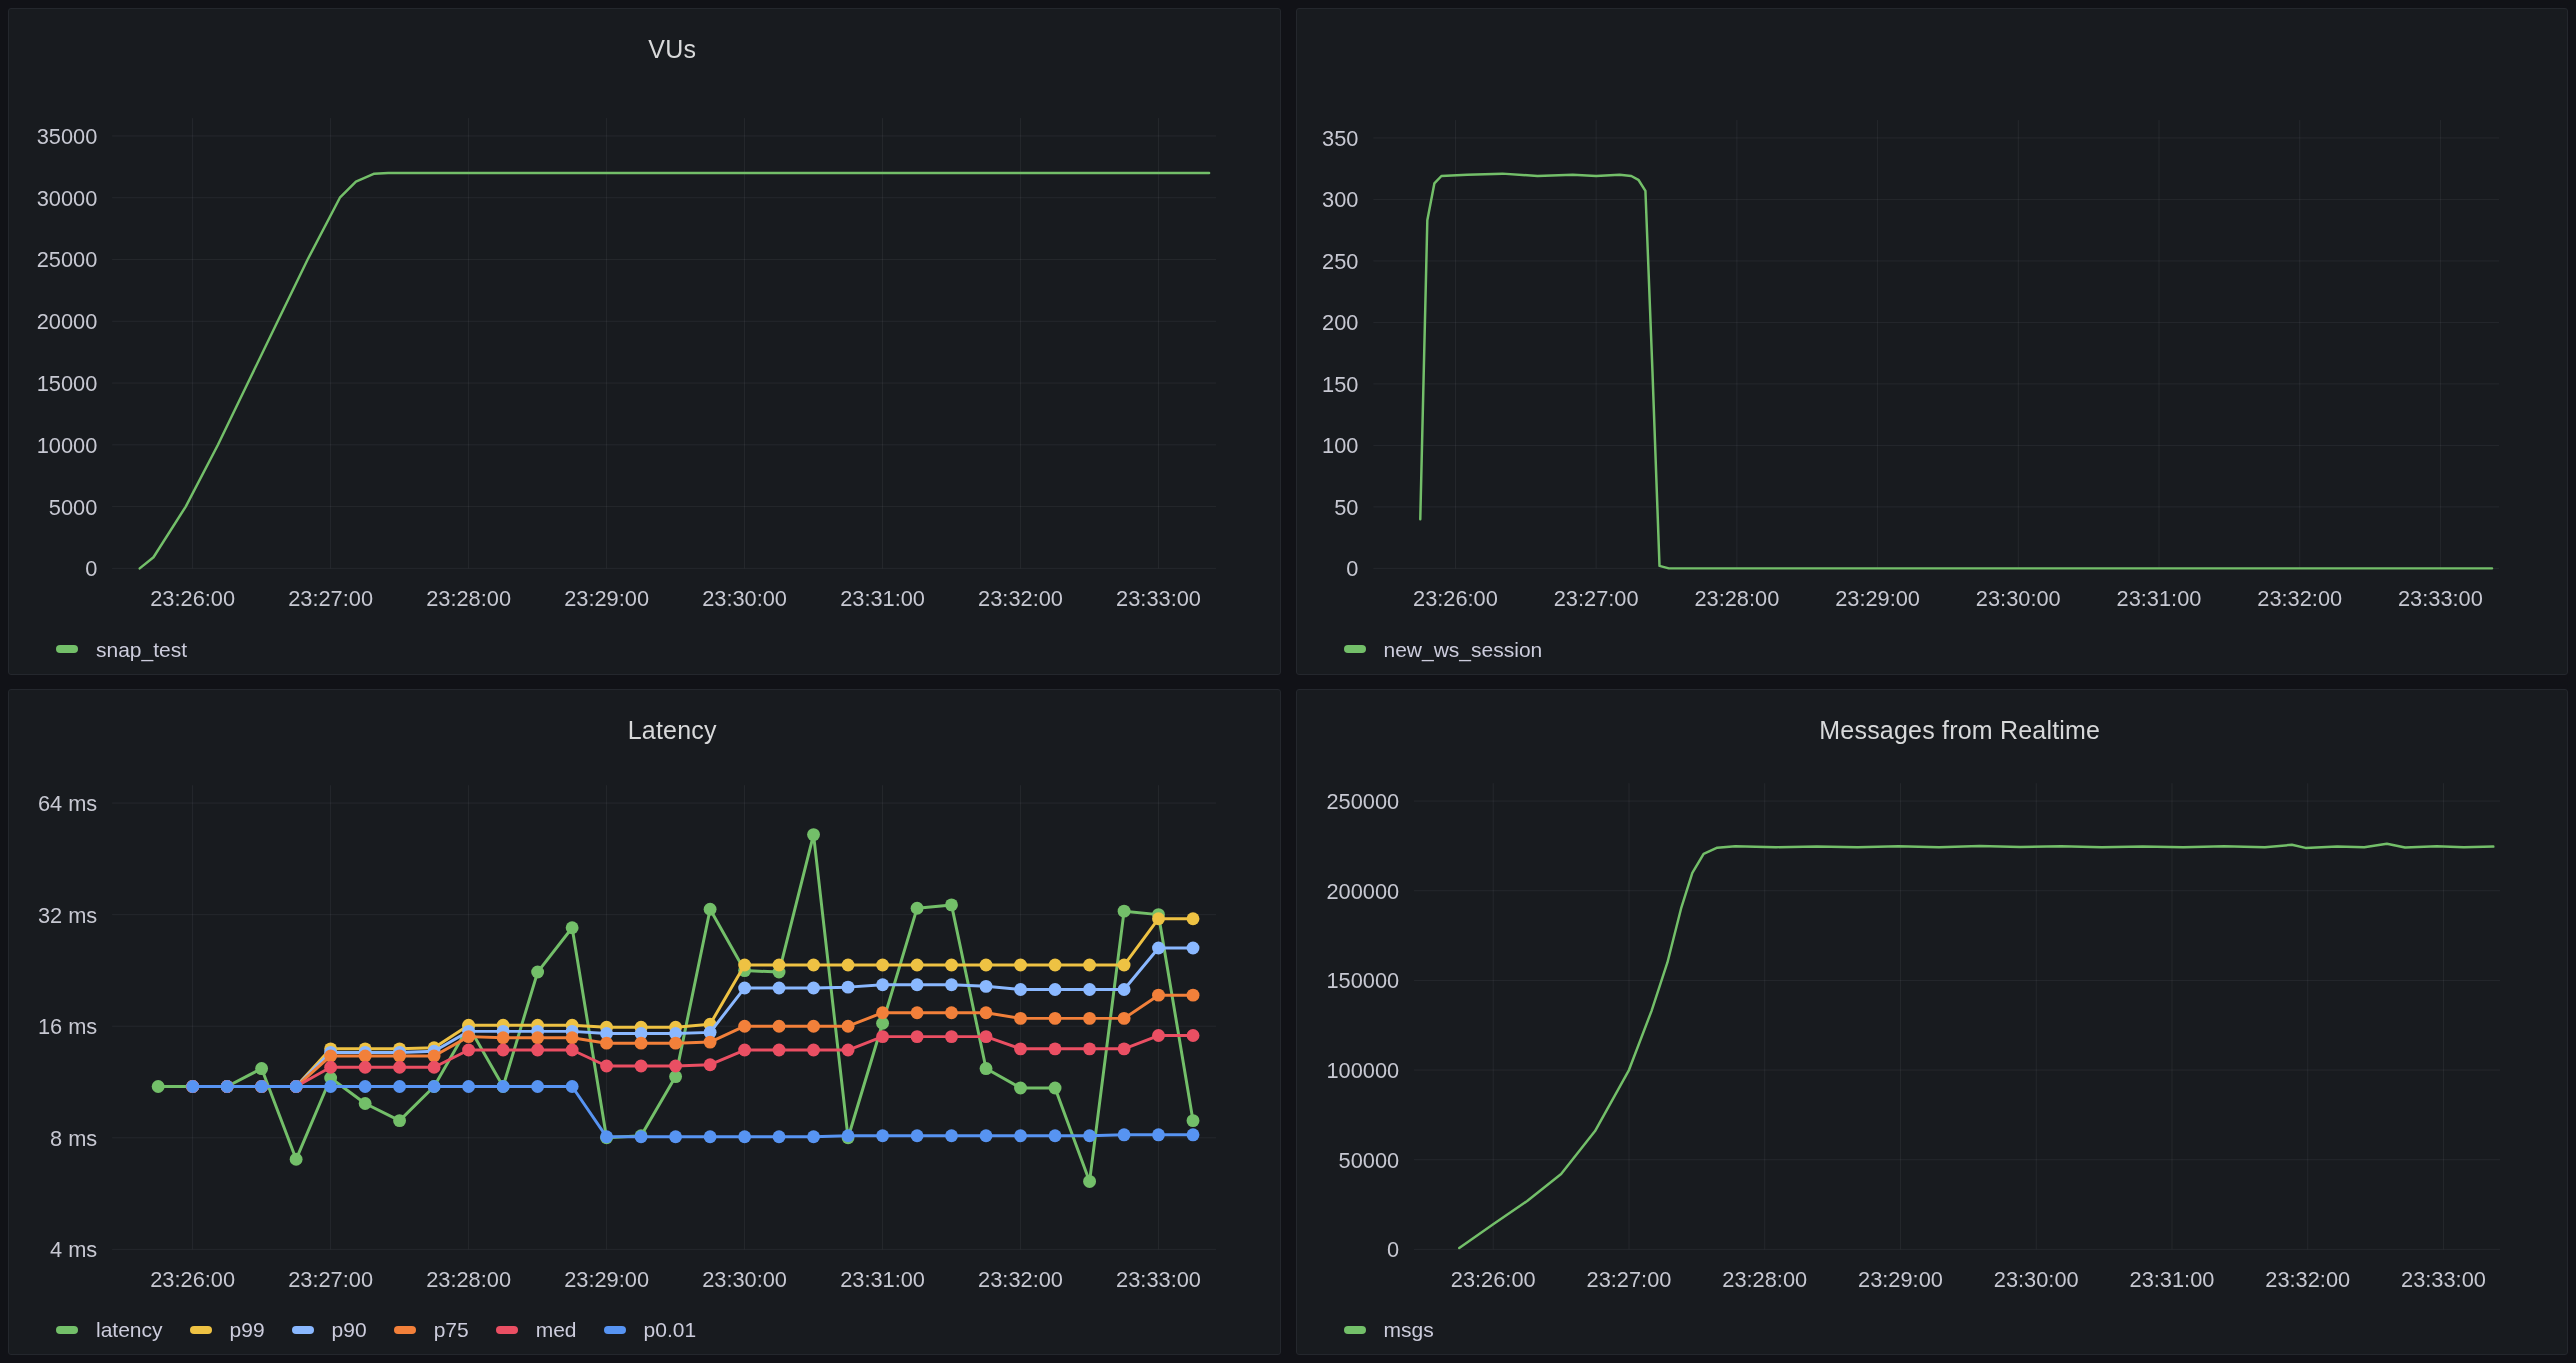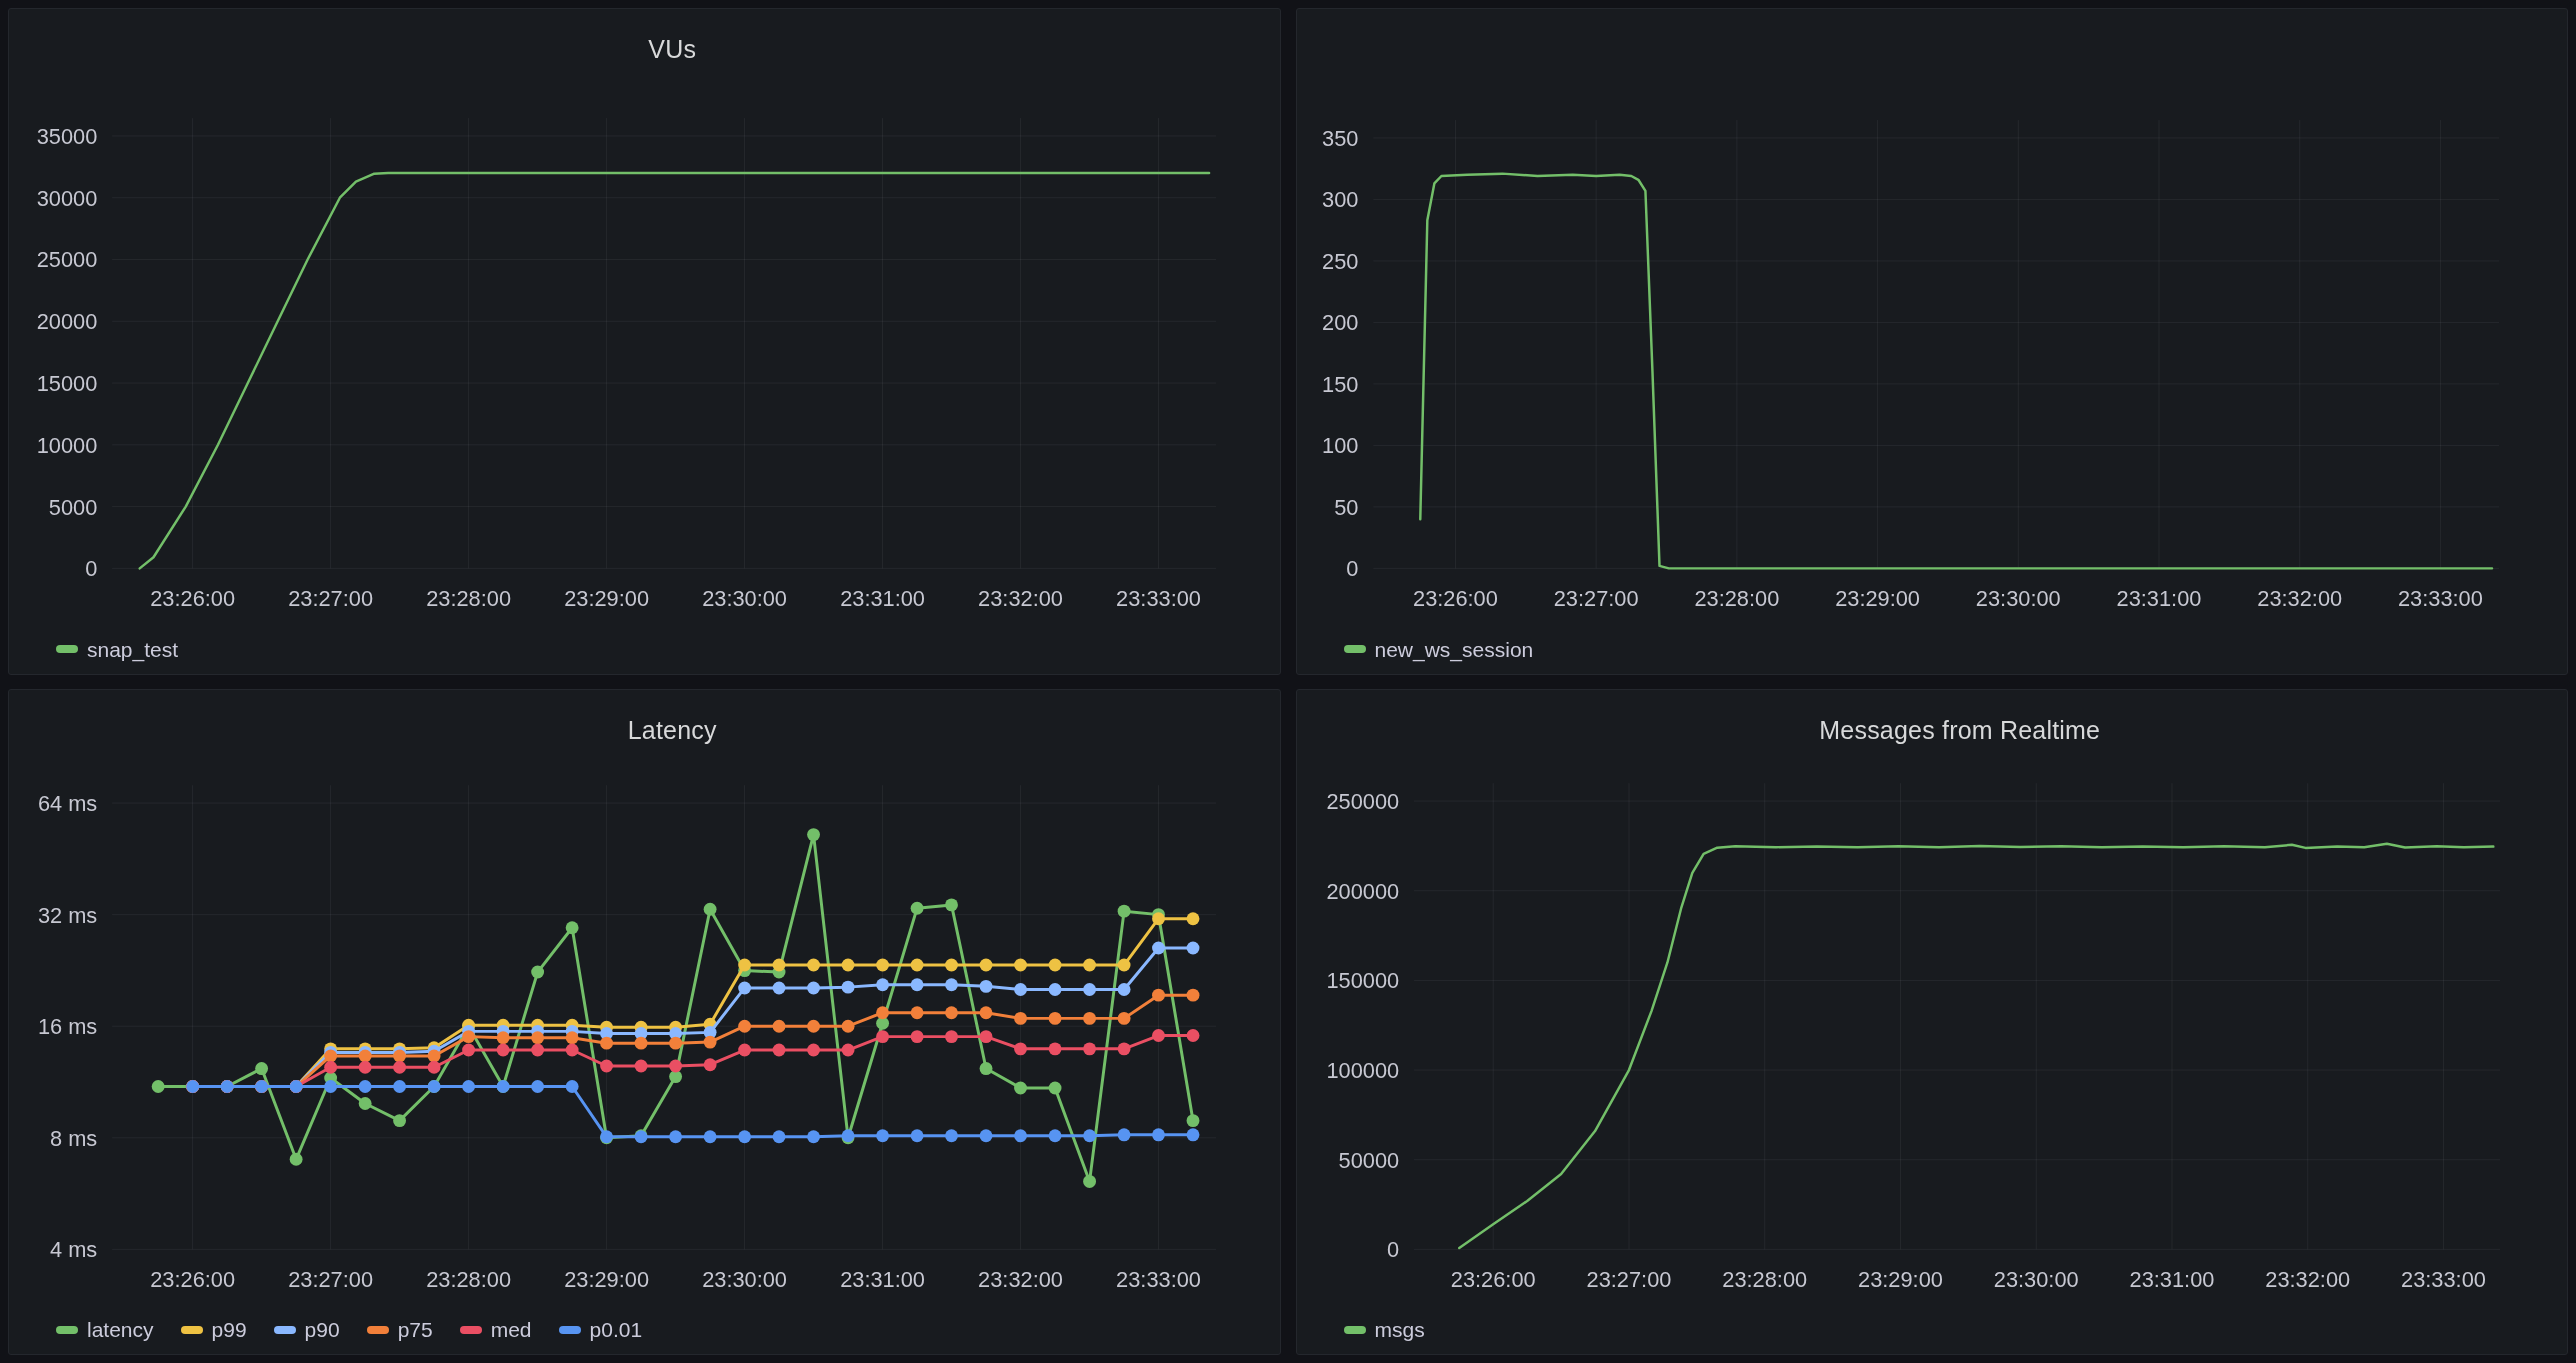--- a/index.html
+++ b/index.html
@@ -4,21 +4,21 @@
 <style>
   html,body{margin:0;padding:0;background:#111217;width:2576px;height:1363px;overflow:hidden;
     font-family:"Liberation Sans","DejaVu Sans",sans-serif;}
   .grid{box-sizing:border-box;width:2576px;height:1363px;padding:8px;display:grid;
     grid-template-columns:1fr 1fr;grid-template-rows:1fr 1fr;column-gap:15px;row-gap:14px;}
   .panel{position:relative;background:#181b1f;border:1px solid #24272d;border-radius:3px;overflow:hidden;}
   .panel-title{position:absolute;top:10px;left:12px;width:100%;margin:16px;text-align:center;
     font-size:25px;font-weight:500;letter-spacing:0.2px;color:#d8d9da;cursor:pointer;}
   svg.chart{position:absolute;left:0;top:0;width:100%;height:100%;display:block;}
   .legend{position:absolute;left:47px;bottom:14px;display:flex;align-items:center;gap:27px;}
-  .legend-item{display:flex;align-items:center;gap:9px;cursor:pointer;}
+  .legend-item{display:flex;align-items:center;gap:18px;cursor:pointer;}
   .legend-swatch{width:22px;height:8px;border-radius:4px;display:inline-block;}
   .legend-label{font-size:21px;color:#ccccdc;line-height:1;}
   text.tick{font-family:"Liberation Sans","DejaVu Sans",sans-serif;font-size:22px;fill:#c7c8d2;}
 </style>
 </head>
 <body>
 
 <div class="grid">
   <section class="panel">
     <svg class="chart" viewBox="0 0 1281 670" preserveAspectRatio="none">

